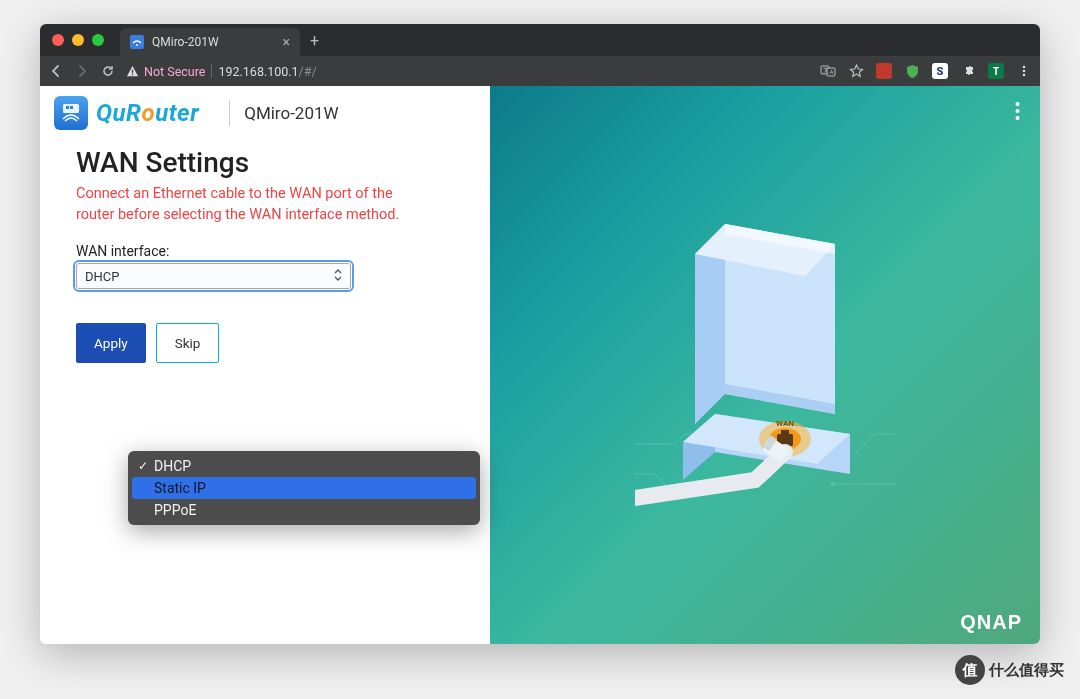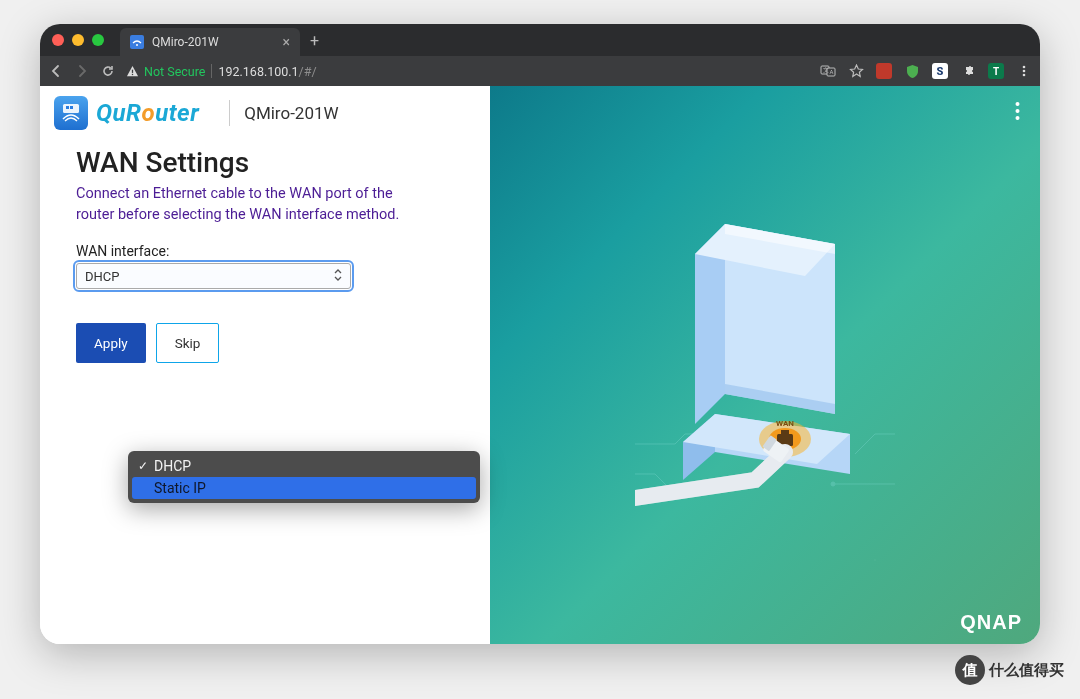--- a/index.html
+++ b/index.html
@@ -9,21 +9,21 @@
     width: 1080px;
     height: 699px;
     position: relative;
     overflow: hidden;
   }
   .browser-window {
     position: absolute;
     top: 24px; left: 40px;
     width: 1000px; height: 620px;
     background: #fff;
-    border-radius: 20px;
+    border-radius: 6px;
     box-shadow: 0 10px 40px rgba(0,0,0,0.25);
     overflow: hidden;
     display: flex;
     flex-direction: column;
   }
   
   .tab-strip {
     height: 32px;
     background: #2b2c2e;
     display: flex;
@@ -69,21 +69,21 @@
   .nav-icn.dis { color: #6a6a6a; cursor: default; }
   .addr-box {
     flex: 1;
     height: 22px;
     display: flex;
     align-items: center;
     color: #ddd;
     font-size: 12.5px;
     gap: 6px;
   }
-  .sec-warn { color: #22c55e; display:flex; align-items:center; gap:5px; }
+  .sec-warn { color: #f9a8d4; display:flex; align-items:center; gap:5px; }
   .divider { width:1px; height:14px; background:#666; }
   .url-dim { color: #8d8d8d; }
   .ext-icons { display:flex; gap:12px; align-items:center; margin-left:10px; }
   .ext-i { width:16px; height:16px; border-radius:3px; display:flex; align-items:center; justify-content:center; font-size:10px; color:#fff; }
   
   .content { flex:1; display:flex; position:relative; }
   .left-panel { width: 450px; background:#fff; padding: 0; }
   .right-panel {
     flex:1;
     background: linear-gradient(135deg, #0d7a8a 0%, #1a9ea0 25%, #3cb89f 55%, #4fa87d 100%);
@@ -120,21 +120,21 @@
     letter-spacing: 0.5px;
     margin-right: 16px;
   }
   .brand .o { color:#f39c2a; }
   .vbar { width:1px; height:26px; background:#ccc; margin: 0 14px; }
   .device-name { font-size: 17px; color:#333; }
   .kebab { margin-left:auto; color:#fff; cursor:pointer; padding:6px; }
   
   .left-inner { padding: 60px 36px 0 36px; }
   h1 { font-size: 28px; font-weight: 500; color:#222; margin-bottom: 4px; }
-  .desc { font-size: 14.5px; color:#4c1d95; line-height: 1.45; margin-bottom: 18px; max-width: 330px; }
+  .desc { font-size: 14.5px; color:#ef4444; line-height: 1.45; margin-bottom: 18px; max-width: 330px; }
   .field-label { font-size: 14px; color:#222; margin-bottom: 4px; }
   .select-box {
     width: 275px; height: 26px;
     border: 1px solid #aaa;
     border-radius: 3px;
     background: #fafcff;
     outline: 2px solid #5b9bef;
     outline-offset: 1px;
     display:flex; align-items:center; justify-content:space-between;
     padding: 0 8px;
@@ -393,20 +393,21 @@
           <rect x="130" y="258" width="22" height="16" rx="2" fill="#eef2f5" transform="rotate(35 141 266)"></rect>
           <rect x="128" y="257" width="8" height="14" rx="1" fill="#d0d8df" transform="rotate(35 141 266)"></rect>
         </g>
       </svg>
       <div class="qnap-logo">QNAP</div>
     </div>
 
     <div class="dropdown-pop">
       <div class="opt selected">DHCP</div>
       <div class="opt highlighted">Static IP</div>
+      <div class="opt">PPPoE</div>
     </div>
   </div>
 </div>
 
 <div class="watermark">
   <div class="wm-circle">值</div>
   <span class="wm-text">什么值得买</span>
 </div>
 
 </body></html>

